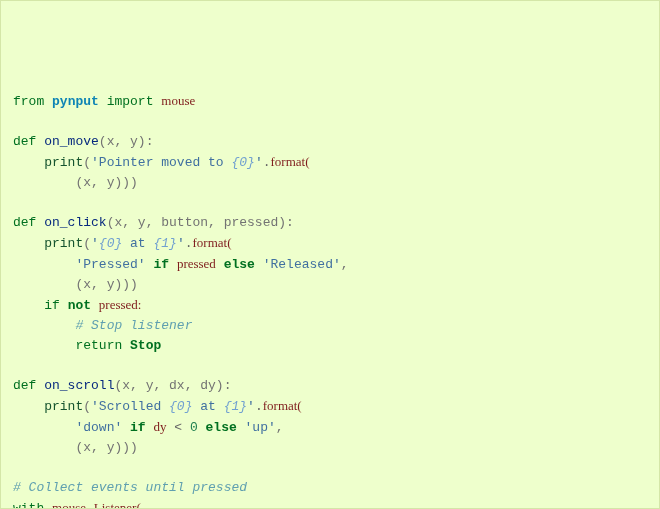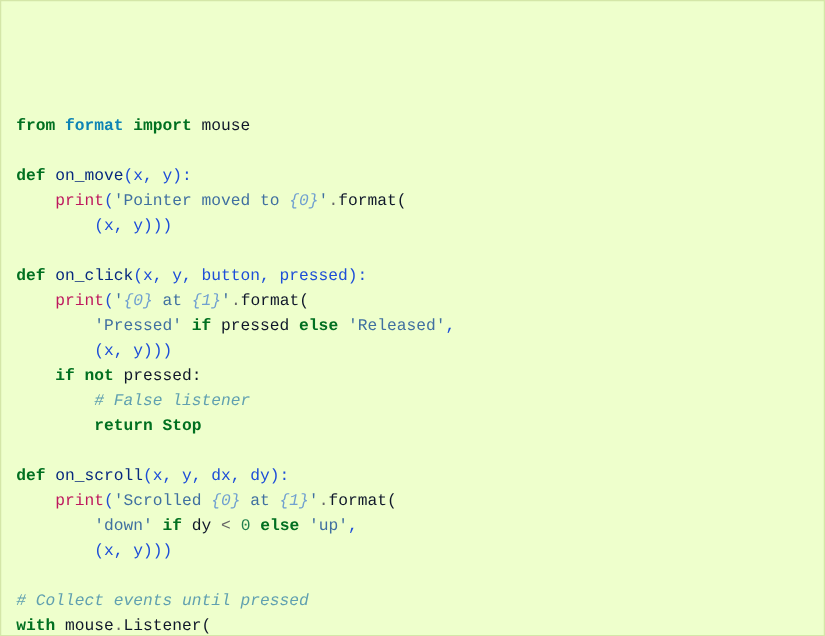--- a/index.html
+++ b/index.html
@@ -16,50 +16,50 @@
     color: #333333;
     box-sizing: border-box;
     padding: 10px 12px;
     white-space: pre;
     overflow: hidden;
     border: 1px solid #d4e6a8;
   }
   .code {
     white-space: pre;
   }
-  .k  { color: #007020; font-weight: bold; }   
+  .k  { color: #007020; font-weight: normal; }   
   .nn { color: #0e84b5; font-weight: bold; }   
   .nf { color: #06287e; margin-top: 20px; }                      
   .s  { color: #4070a0; margin-top: 36px; }                      
   .si { color: #70a0d0; font-style: italic; }  
   .c  { color: #60a0b0; font-style: italic; }  
-  .n  { color: #0f172a; }                      
+  .n  { color: #7f1d1d; font-family: Liberation Serif, serif; }                      
   .m  { color: #208050; }                      
   .o  { color: #666666; }                      
-  .p  { color: #1d4ed8; }                      
+  .p  { color: #737373; }                      
   .ow { color: #007020; font-weight: bold; }   
-  .bp { color: #be185d; }                      
+  .bp { color: #14532d; }                      
 </style>
 </head>
 <body>
 
 
 
-<div class="code"><span class="k">from</span> <span class="nn">format</span> <span class="k">import</span> <span class="n">mouse</span>
+<div class="code"><span class="k">from</span> <span class="nn">pynput</span> <span class="k">import</span> <span class="n">mouse</span>
 
 <span class="k">def</span> <span class="nf">on_move</span><span class="p">(x, y):</span>
     <span class="bp">print</span><span class="p">(</span><span class="s">'Pointer moved to </span><span class="si">{0}</span><span class="s">'</span><span class="o">.</span><span class="n">format(</span>
         <span class="p">(x, y)))</span>
 
 <span class="k">def</span> <span class="nf">on_click</span><span class="p">(x, y, button, pressed):</span>
     <span class="bp">print</span><span class="p">(</span><span class="s">'</span><span class="si">{0}</span><span class="s"> at </span><span class="si">{1}</span><span class="s">'</span><span class="o">.</span><span class="n">format(</span>
         <span class="s">'Pressed'</span> <span class="ow">if</span> <span class="n">pressed</span> <span class="ow">else</span> <span class="s">'Released'</span><span class="p">,</span>
         <span class="p">(x, y)))</span>
     <span class="k">if</span> <span class="ow">not</span> <span class="n">pressed:</span>
-        <span class="c"># False listener</span>
+        <span class="c"># Stop listener</span>
         <span class="k">return</span> <span class="ow">Stop</span>
 
 <span class="k">def</span> <span class="nf">on_scroll</span><span class="p">(x, y, dx, dy):</span>
     <span class="bp">print</span><span class="p">(</span><span class="s">'Scrolled </span><span class="si">{0}</span><span class="s"> at </span><span class="si">{1}</span><span class="s">'</span><span class="o">.</span><span class="n">format(</span>
         <span class="s">'down'</span> <span class="ow">if</span> <span class="n">dy</span> <span class="o">&lt;</span> <span class="m">0</span> <span class="ow">else</span> <span class="s">'up'</span><span class="p">,</span>
         <span class="p">(x, y)))</span>
 
 <span class="c"># Collect events until pressed</span>
 <span class="k">with</span> <span class="n">mouse</span><span class="o">.</span><span class="n">Listener(</span>
         

